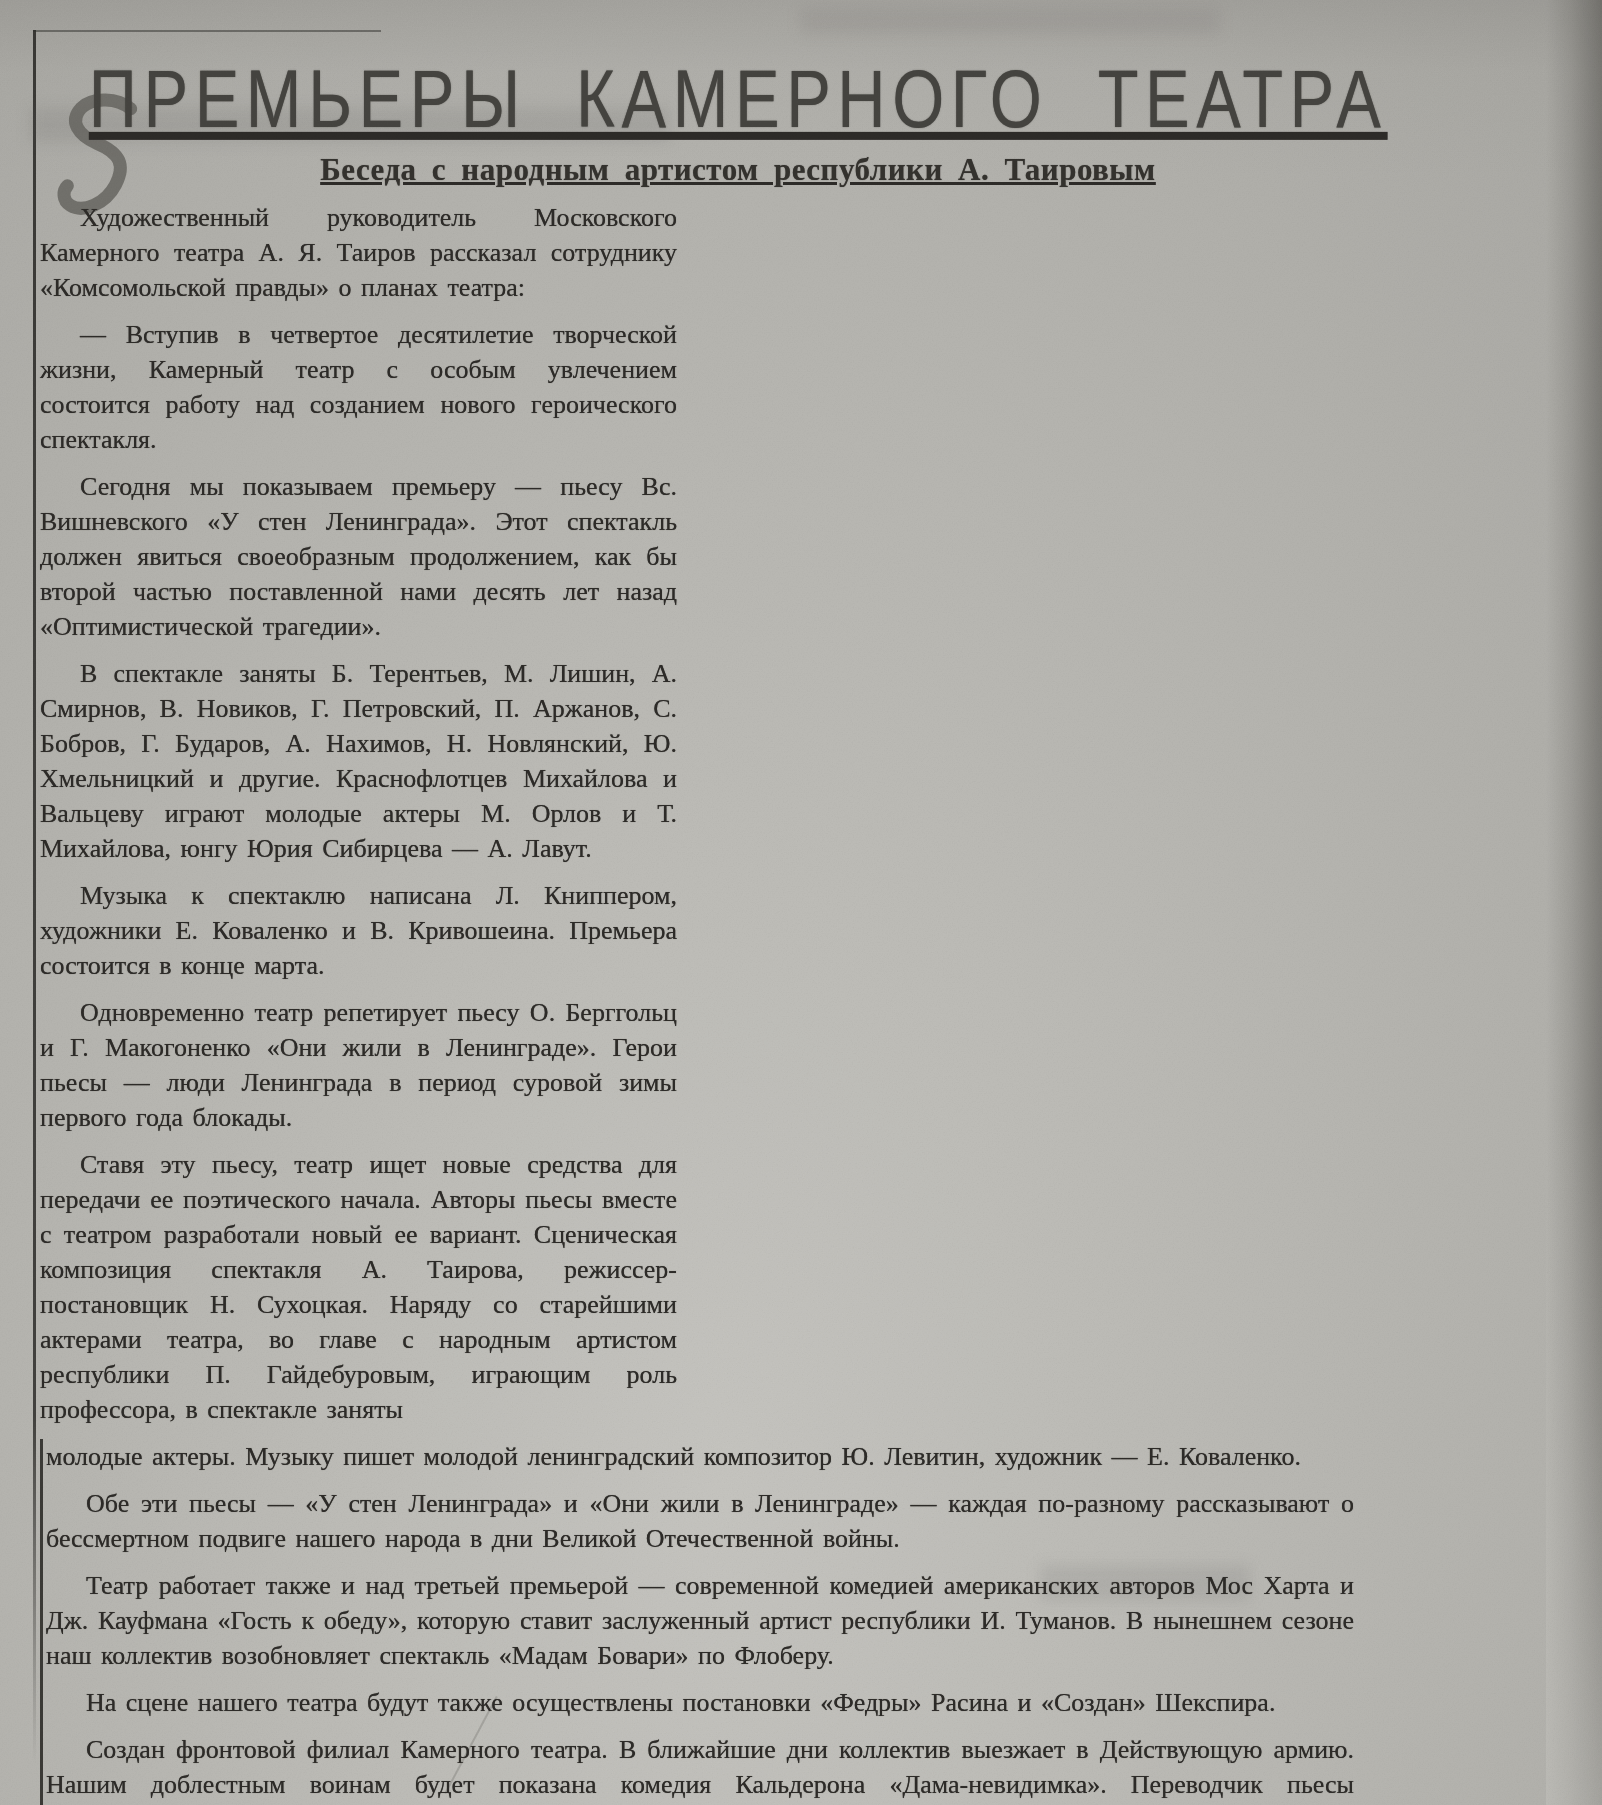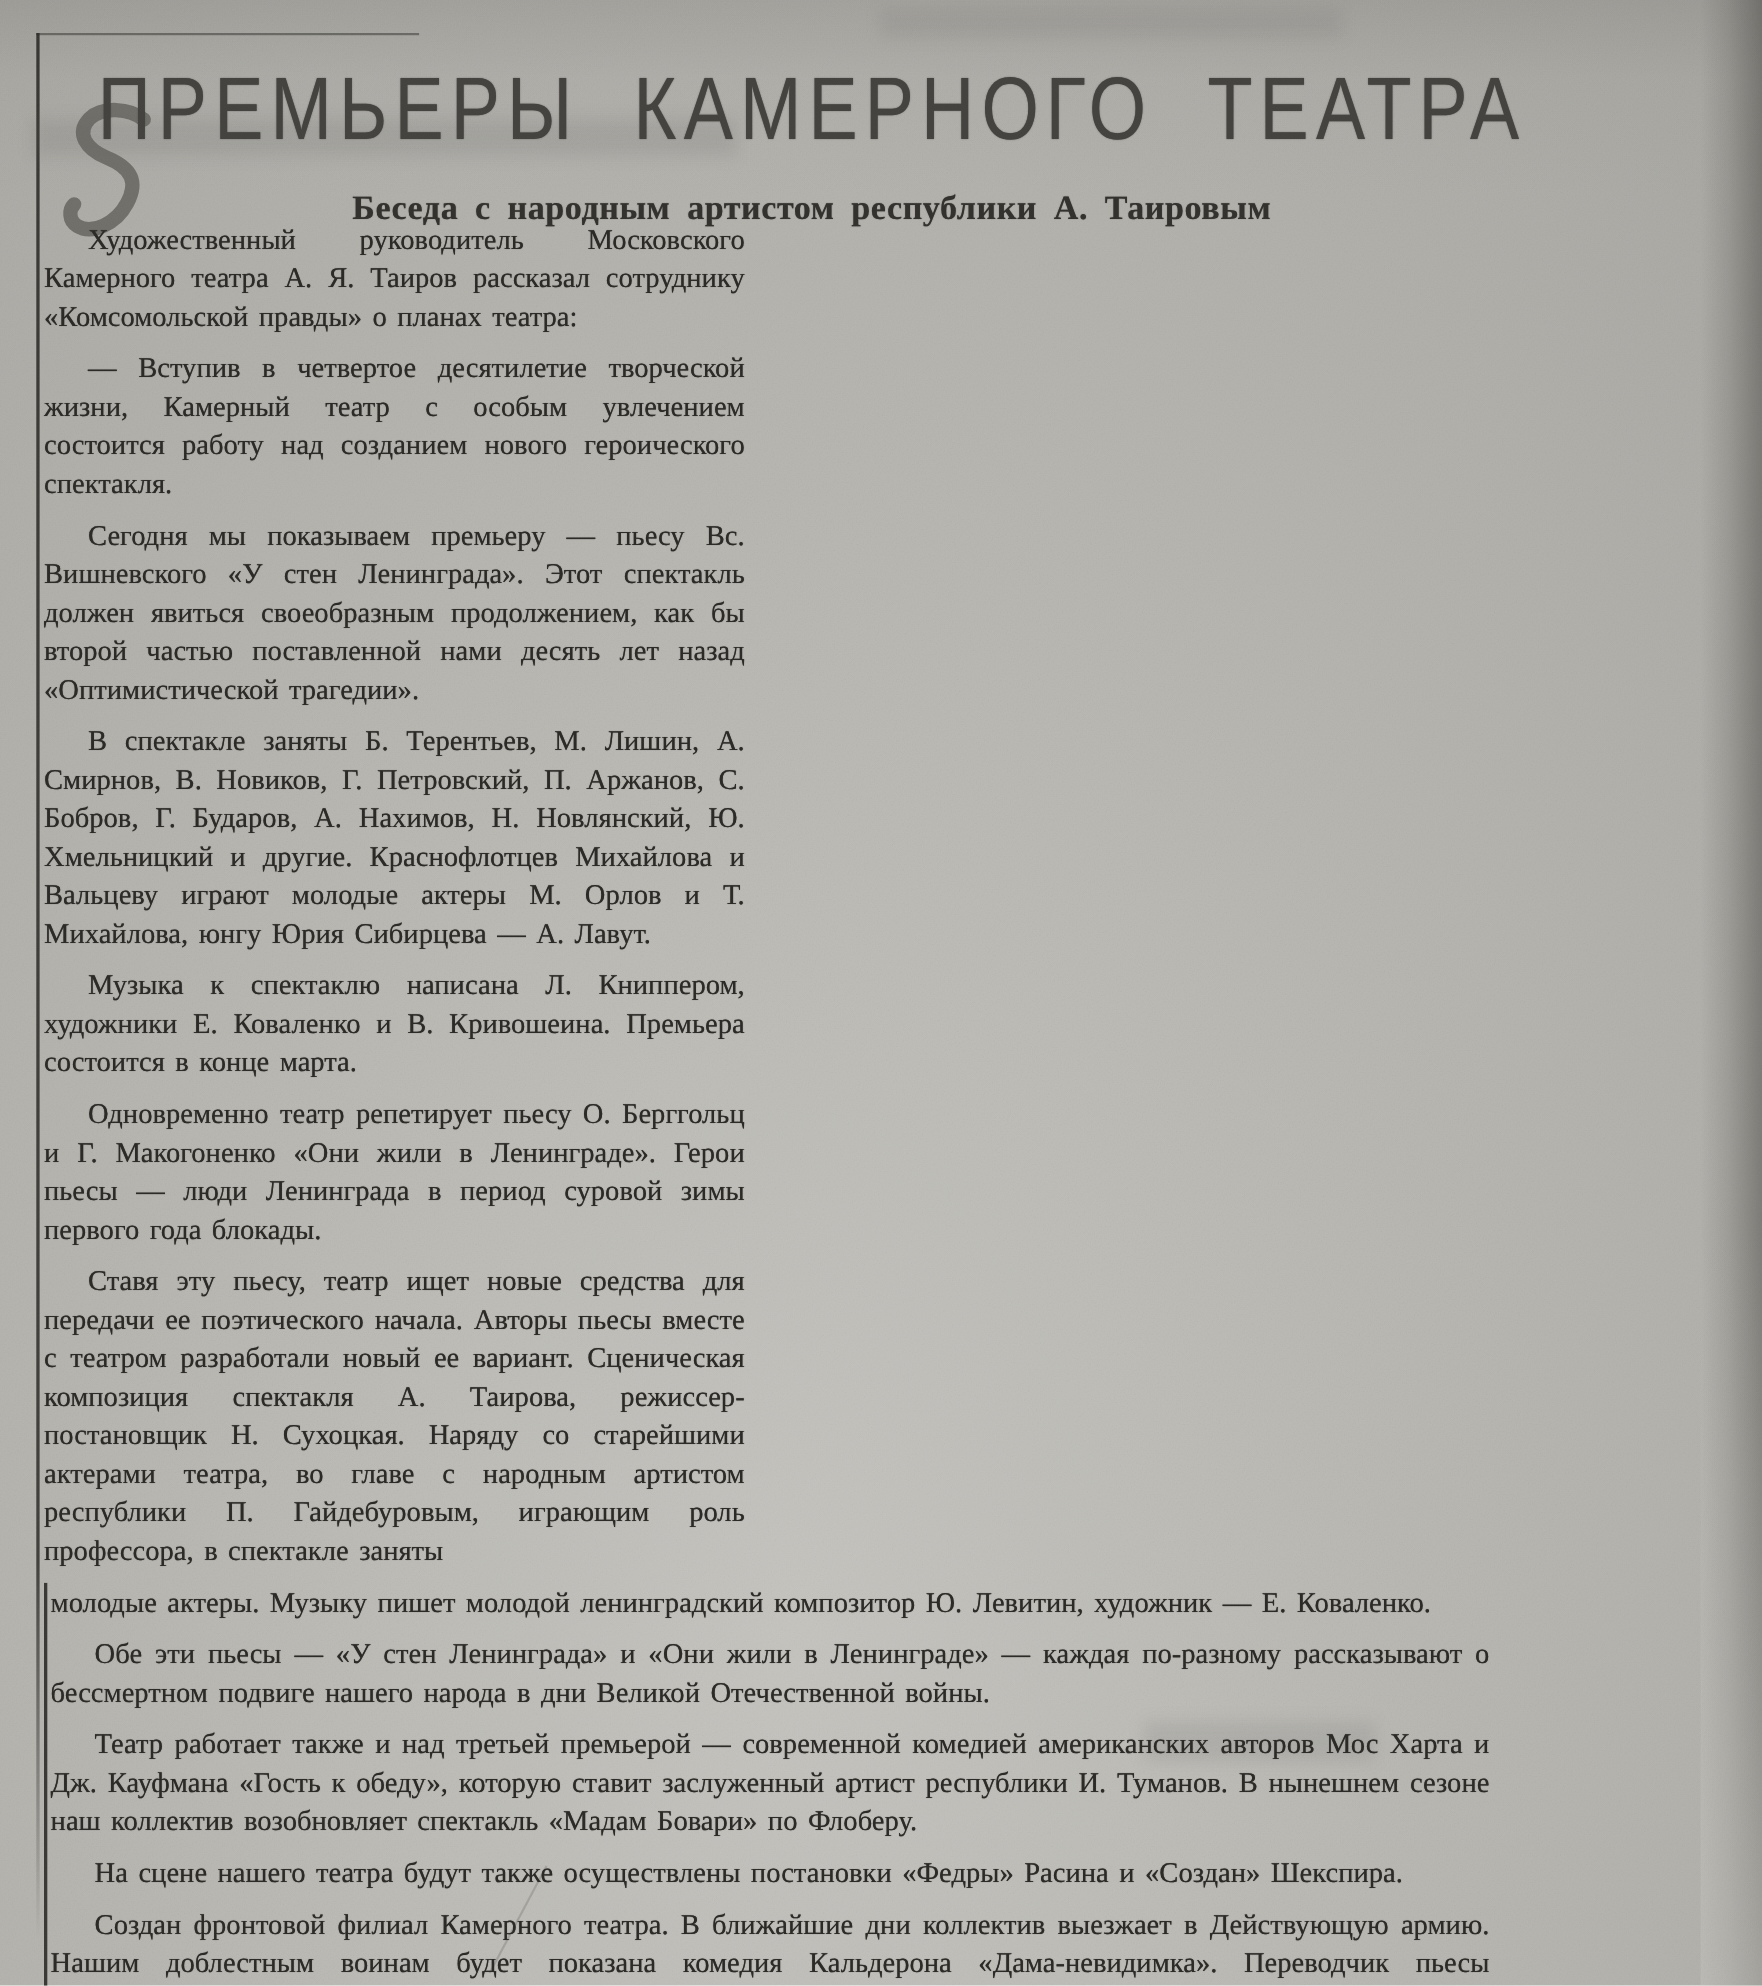--- a/index.html
+++ b/index.html
@@ -25,31 +25,31 @@
     position:absolute;left:33px;top:30px;bottom:42px;width:3px;
     background:linear-gradient(180deg,#262522 0%,#2e2d2a 80%,rgba(46,45,42,0) 100%);
     opacity:.85;
   }
   .top-hairline{
     position:absolute;left:33px;top:30px;width:348px;height:2px;
     background:rgba(48,47,44,0.5);
   }
   .smudge{position:absolute;filter:blur(7px);pointer-events:none;}
   .handwritten{position:absolute;left:50px;top:90px;width:104px;height:142px;}
-  .header{position:absolute;left:40px;top:58px;width:1396px;text-align:center;}
+  .header{position:absolute;left:40px;top:58px;width:1396px;text-align:center;text-decoration:underline;}
   .title{
     font-family:"Liberation Sans","DejaVu Sans",sans-serif;
     font-weight:400;font-size:72px;line-height:1.05;
     letter-spacing:7px;word-spacing:26px;color:#454440;
     transform:scale(0.93,1.12);transform-origin:50% 0;
     text-shadow:0 0 1.2px rgba(60,58,54,0.75);
     white-space:nowrap;
   }
   .subtitle{
-    margin-top:37px;font-weight:bold;font-size:31px;color:#34322e;
+    margin-top:18px;font-weight:bold;font-size:31px;color:#34322e;
     word-spacing:7px;letter-spacing:0.5px;
     text-shadow:0 0 1px rgba(52,50,46,0.7);
   }
   .columns{position:absolute;left:40px;top:200px;width:1314px;display:flex;align-items:stretch;flex-direction:column;}
   .col{box-sizing:border-box;}
   .col-1{width:655px;padding-right:18px;}
   .col-2{flex:1;border-left:3px solid #3b3a36;padding-left:3px;}
   .col p{
     margin:0 0 12px 0;font-size:26px;line-height:35px;
     text-align:justify;text-indent:40px;

